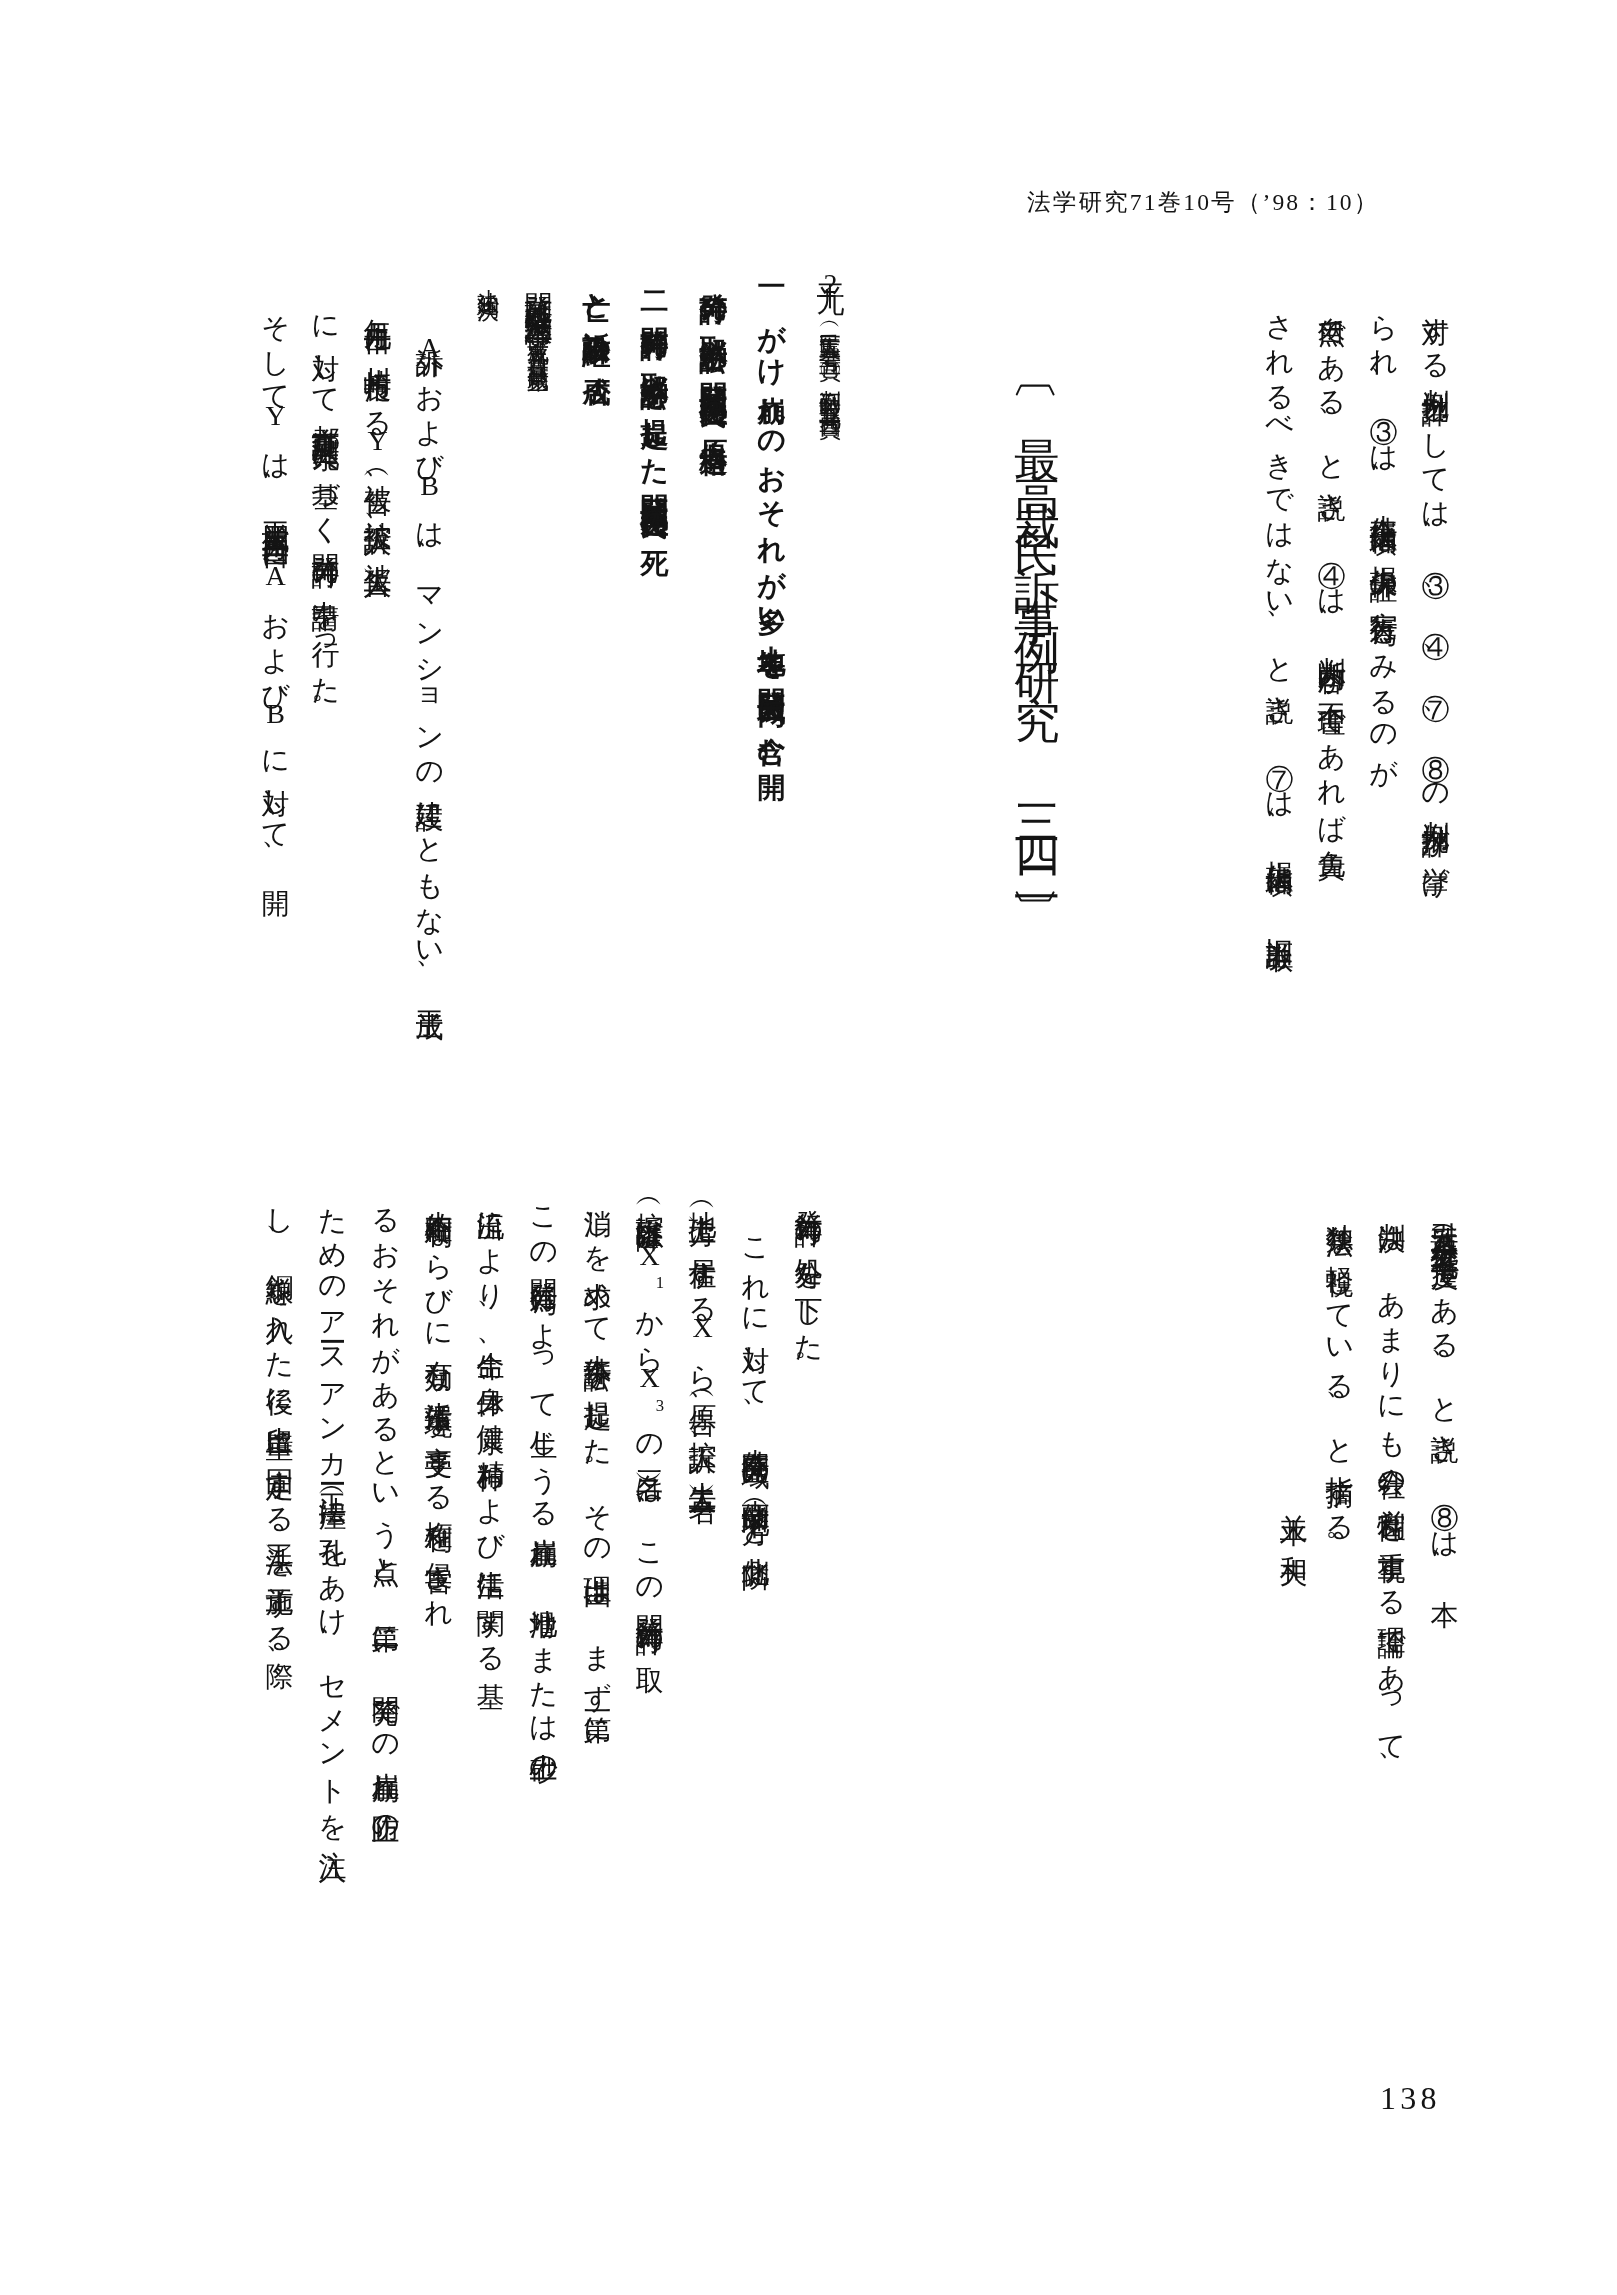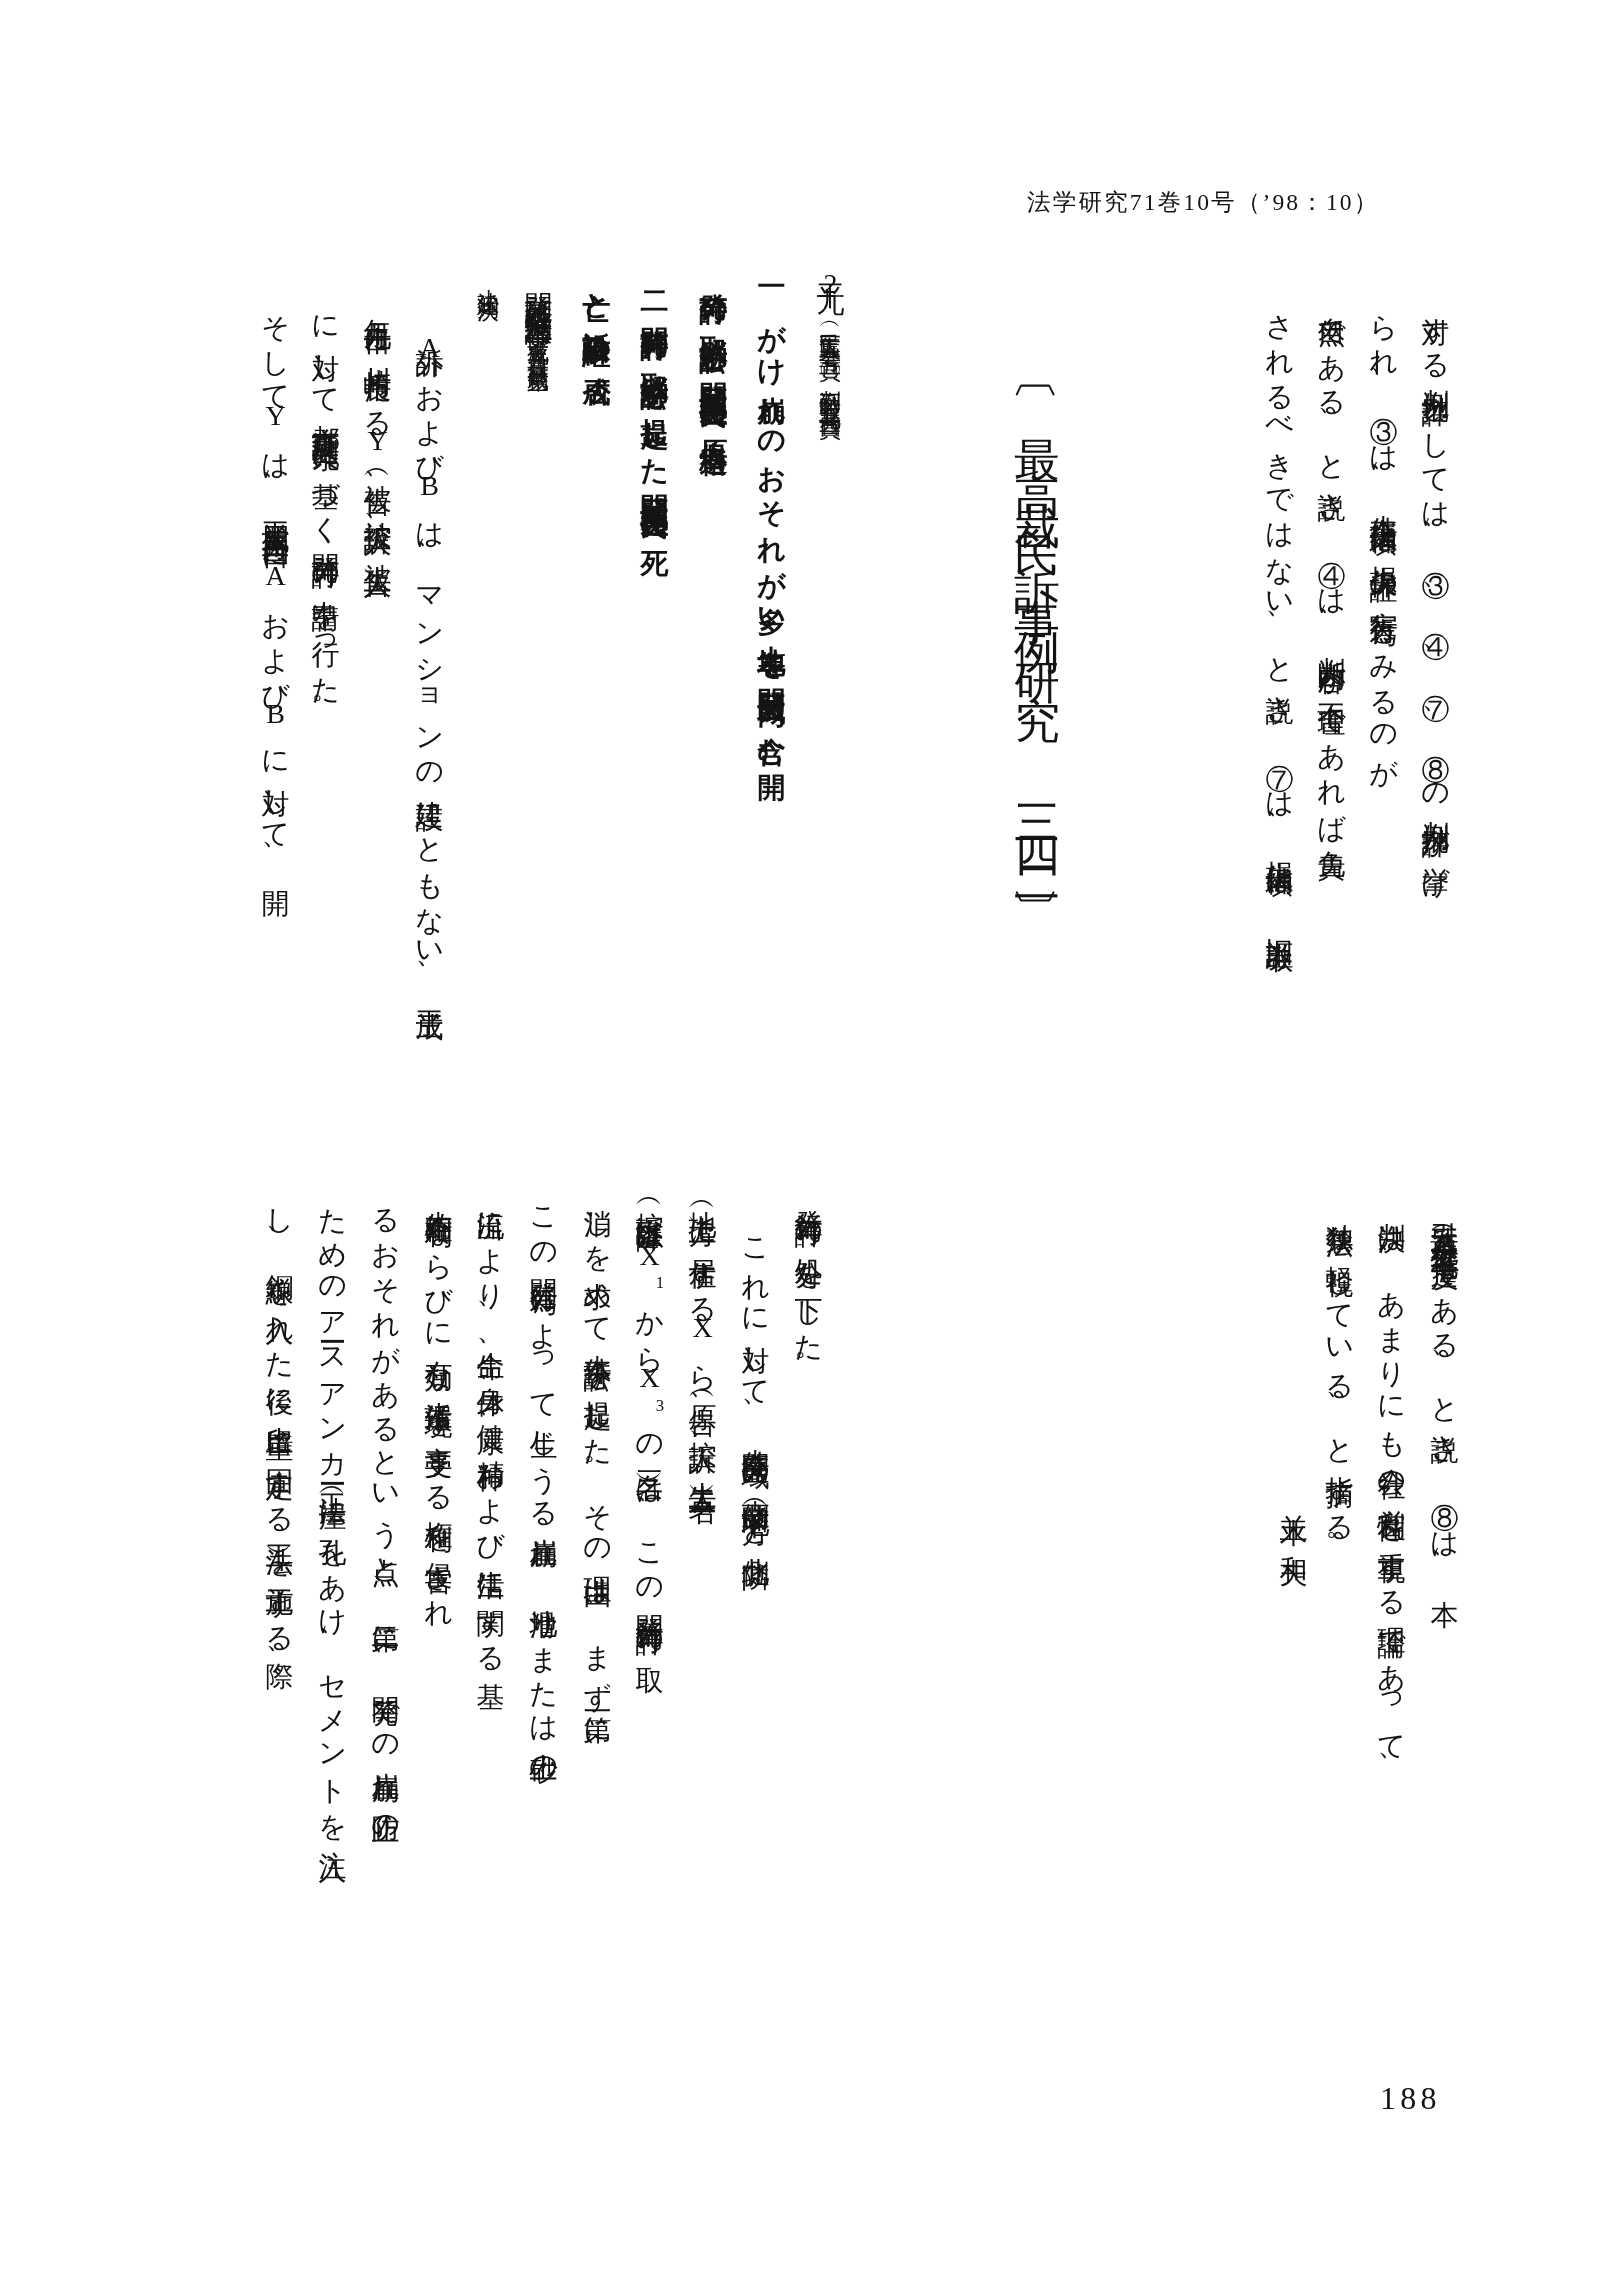--- a/index.html
+++ b/index.html
@@ -90,16 +90,16 @@
   </div>
 
   <div class="vcol" style="left:580px; top:1188px;">消しを求めて本件訴訟を提起した。その理由は、まず第一に、</div>
   <div class="vcol" style="left:526px; top:1188px;">この開発行為によって生じうる崖崩れ、地滑りまたは土砂の</div>
   <div class="vcol" style="left:473px; top:1188px;">流出により、生命、身体、健康、精神および生活に関する基</div>
   <div class="vcol" style="left:421px; top:1188px;">本的権利ならびに有効な生活環境を享受する権利を侵害され</div>
   <div class="vcol" style="left:368px; top:1188px;">るおそれがあるという点と、第二に、開発での崖崩れ防止の</div>
   <div class="vcol" style="left:315px; top:1188px;">ためのアースアンカー工法（崖に孔をあけ、セメントを注入</div>
   <div class="vcol" style="left:262px; top:1188px;">し、鋼線を入れた後に土留壁に固定する工法）を施工する際、</div>
 
-  <div class="htext page-number" style="left:1380px; top:2080px;">188</div>
+  <div class="htext page-number" style="left:1380px; top:2080px;">138</div>
 
 </div>
 
 
 </body></html>

